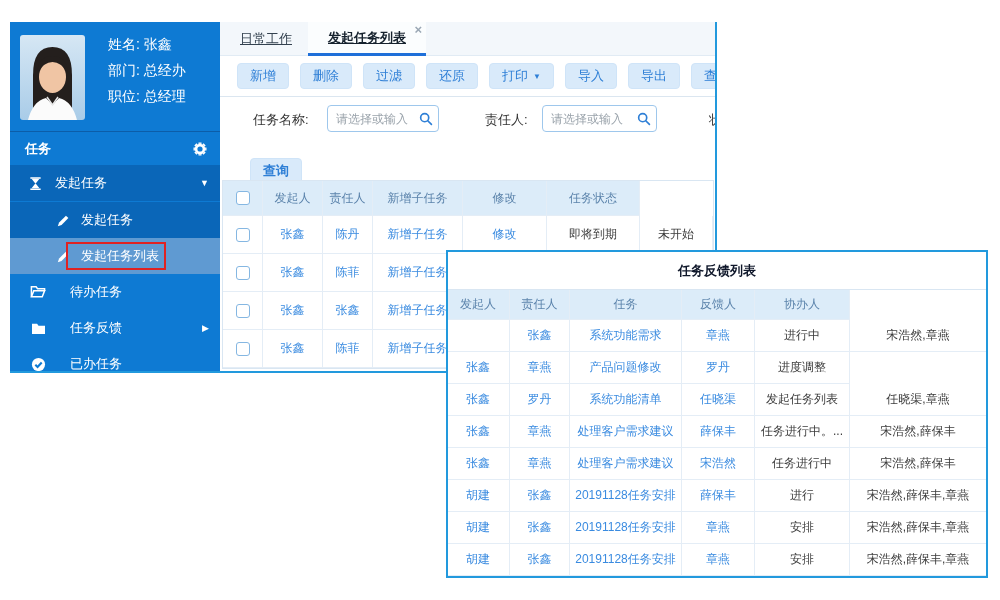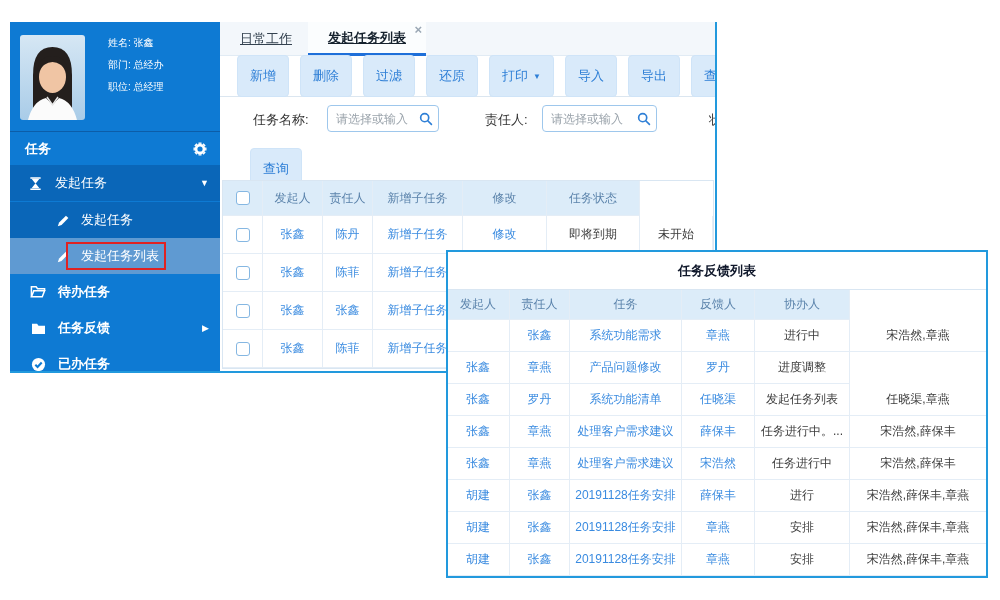--- a/index.html
+++ b/index.html
@@ -6,58 +6,58 @@
   html,body { width:1000px; height:600px; background:#ffffff; font-family:"Liberation Sans","DejaVu Sans",sans-serif; }
   .canvas { position:relative; width:1000px; height:600px; overflow:hidden; background:#fff; }
 
   
   .main-window { position:absolute; left:10px; top:22px; width:707px; height:351px;
     border-right:2px solid #2299dd; border-bottom:2px solid #2299dd; display:flex; overflow:hidden; background:#fff; }
 
   
   .sidebar { position:relative; width:210px; background:#0e7ad3; color:#fff; flex:none; overflow:hidden; }
   .avatar { position:absolute; left:10px; top:13px; width:65px; height:85px; border-radius:3px; overflow:hidden; }
-  .profile-fields { position:absolute; left:98px; top:14px; display:flex; flex-direction:column; gap:8px; font-size:10px; }
+  .profile-fields { position:absolute; left:98px; top:14px; display:flex; flex-direction:column; gap:8px; font-size:14px; }
   .profile-line { white-space:nowrap; }
   .sec-header { position:absolute; left:0; top:109px; width:210px; height:34px; border-top:1px solid rgba(8,40,90,.35);
     display:flex; align-items:center; font-size:13px; font-weight:bold; }
   .sec-header .lbl { margin-left:15px; }
   .sec-header .gear { position:absolute; right:12px; top:9px; }
   .sn-item { position:absolute; left:0; width:210px; height:36px; display:flex; align-items:center; font-size:13px; cursor:default; }
   .sn-dark { background:#0a66b8; }
   .sn-sel { background:#5f9ad2; }
   .sn-item .icn { display:inline-flex; width:16px; justify-content:center; }
   .i-parent { margin-left:17px; } .i-parent + .lbl { margin-left:12px; }
   .i-sub { margin-left:45px; } .i-sub + .lbl { margin-left:10px; }
-  .i-top { margin-left:20px; } .i-top + .lbl { margin-left:12px;font-weight:bold; }
+  .i-top { margin-left:20px; } .i-top + .lbl { margin-left:24px; }
   .sn-arrow { position:absolute; right:11px; font-size:9px; color:#fff; }
   .red-annotation { position:absolute; left:56px; top:4px; width:100px; height:28px; border:2px solid #e02222; }
 
   
   .content { position:relative; flex:1; background:#fff; overflow:hidden; }
   .tabbar { position:absolute; left:0; top:0; width:100%; height:34px; background:#f3f7fb; border-bottom:1px solid #e1ebf4; }
   .tab { position:absolute; top:0; height:34px; display:flex; align-items:center; justify-content:center; font-size:13px; color:#33414f;text-decoration:underline; }
   .tab-1 { left:10px; width:72px; }
   .tab-2 { left:88px; width:118px; font-weight:bold; color:#16222e; background:#fbfdfe; border-bottom:3px solid #1e6fd9; }
   .tab-close { position:absolute; right:4px; top:1px; font-size:13px; color:#9aa7b4; line-height:14px; }
 
   .toolbar { position:absolute; left:0; top:34px; width:100%; height:41px; display:flex; align-items:center; gap:11px; padding-left:17px; border-bottom:1px solid #dbe6f0; }
-  .btn { height:42px; padding:0 12px; background:#d9eafa; border:1px solid #cfe4f8; border-radius:4px;
+  .btn { height:26px; padding:0 12px; background:#d9eafa; border:1px solid #cfe4f8; border-radius:4px;
     color:#2e7fd6; font-size:13px; display:inline-flex; align-items:center; justify-content:center; white-space:nowrap; }
   .btn .dd { font-size:8px; margin-left:5px; }
 
   .filterbar { position:absolute; left:0; top:75px; width:100%; height:45px; }
   .f-label { position:absolute; top:14px; font-size:13px; color:#333; white-space:nowrap; }
   .f-input { position:absolute; top:8px; height:27px; border:1px solid #9ec7ec; border-radius:4px; background:#fff; }
   .f-input input { position:absolute; left:0; top:0; width:100%; height:100%; border:none; outline:none; background:transparent;
     padding:0 24px 0 8px; font-size:12px; color:#444; font-family:inherit; }
   .f-input input::placeholder { color:#9aa3ab; }
   .f-search { position:absolute; right:5px; top:6px; }
   .querybar { position:absolute; left:0; top:120px; width:100%; height:38px; }
-  .q-btn { position:absolute; left:30px; top:6px; }
+  .q-btn { position:absolute; left:30px; top:16px;font-weight:bold; }
 
   
   .grid { position:absolute; background:#fff; border:1px solid #d9e6f2; font-size:12px; }
   .trow { display:grid; align-items:stretch; }
   .tcell { display:flex; align-items:center; justify-content:center; border-right:1px solid #e4edf6; border-bottom:1px solid #e4edf6;
     white-space:nowrap; overflow:hidden; color:#3c3c3c; }
   .thead .tcell { background:#dcecf9; color:#5b83ab; }
   .link { color:#3a8be0; cursor:pointer; }
   .cb { width:14px; height:14px; border:1px solid #85b7e2; border-radius:3px; background:#fff; }
 

